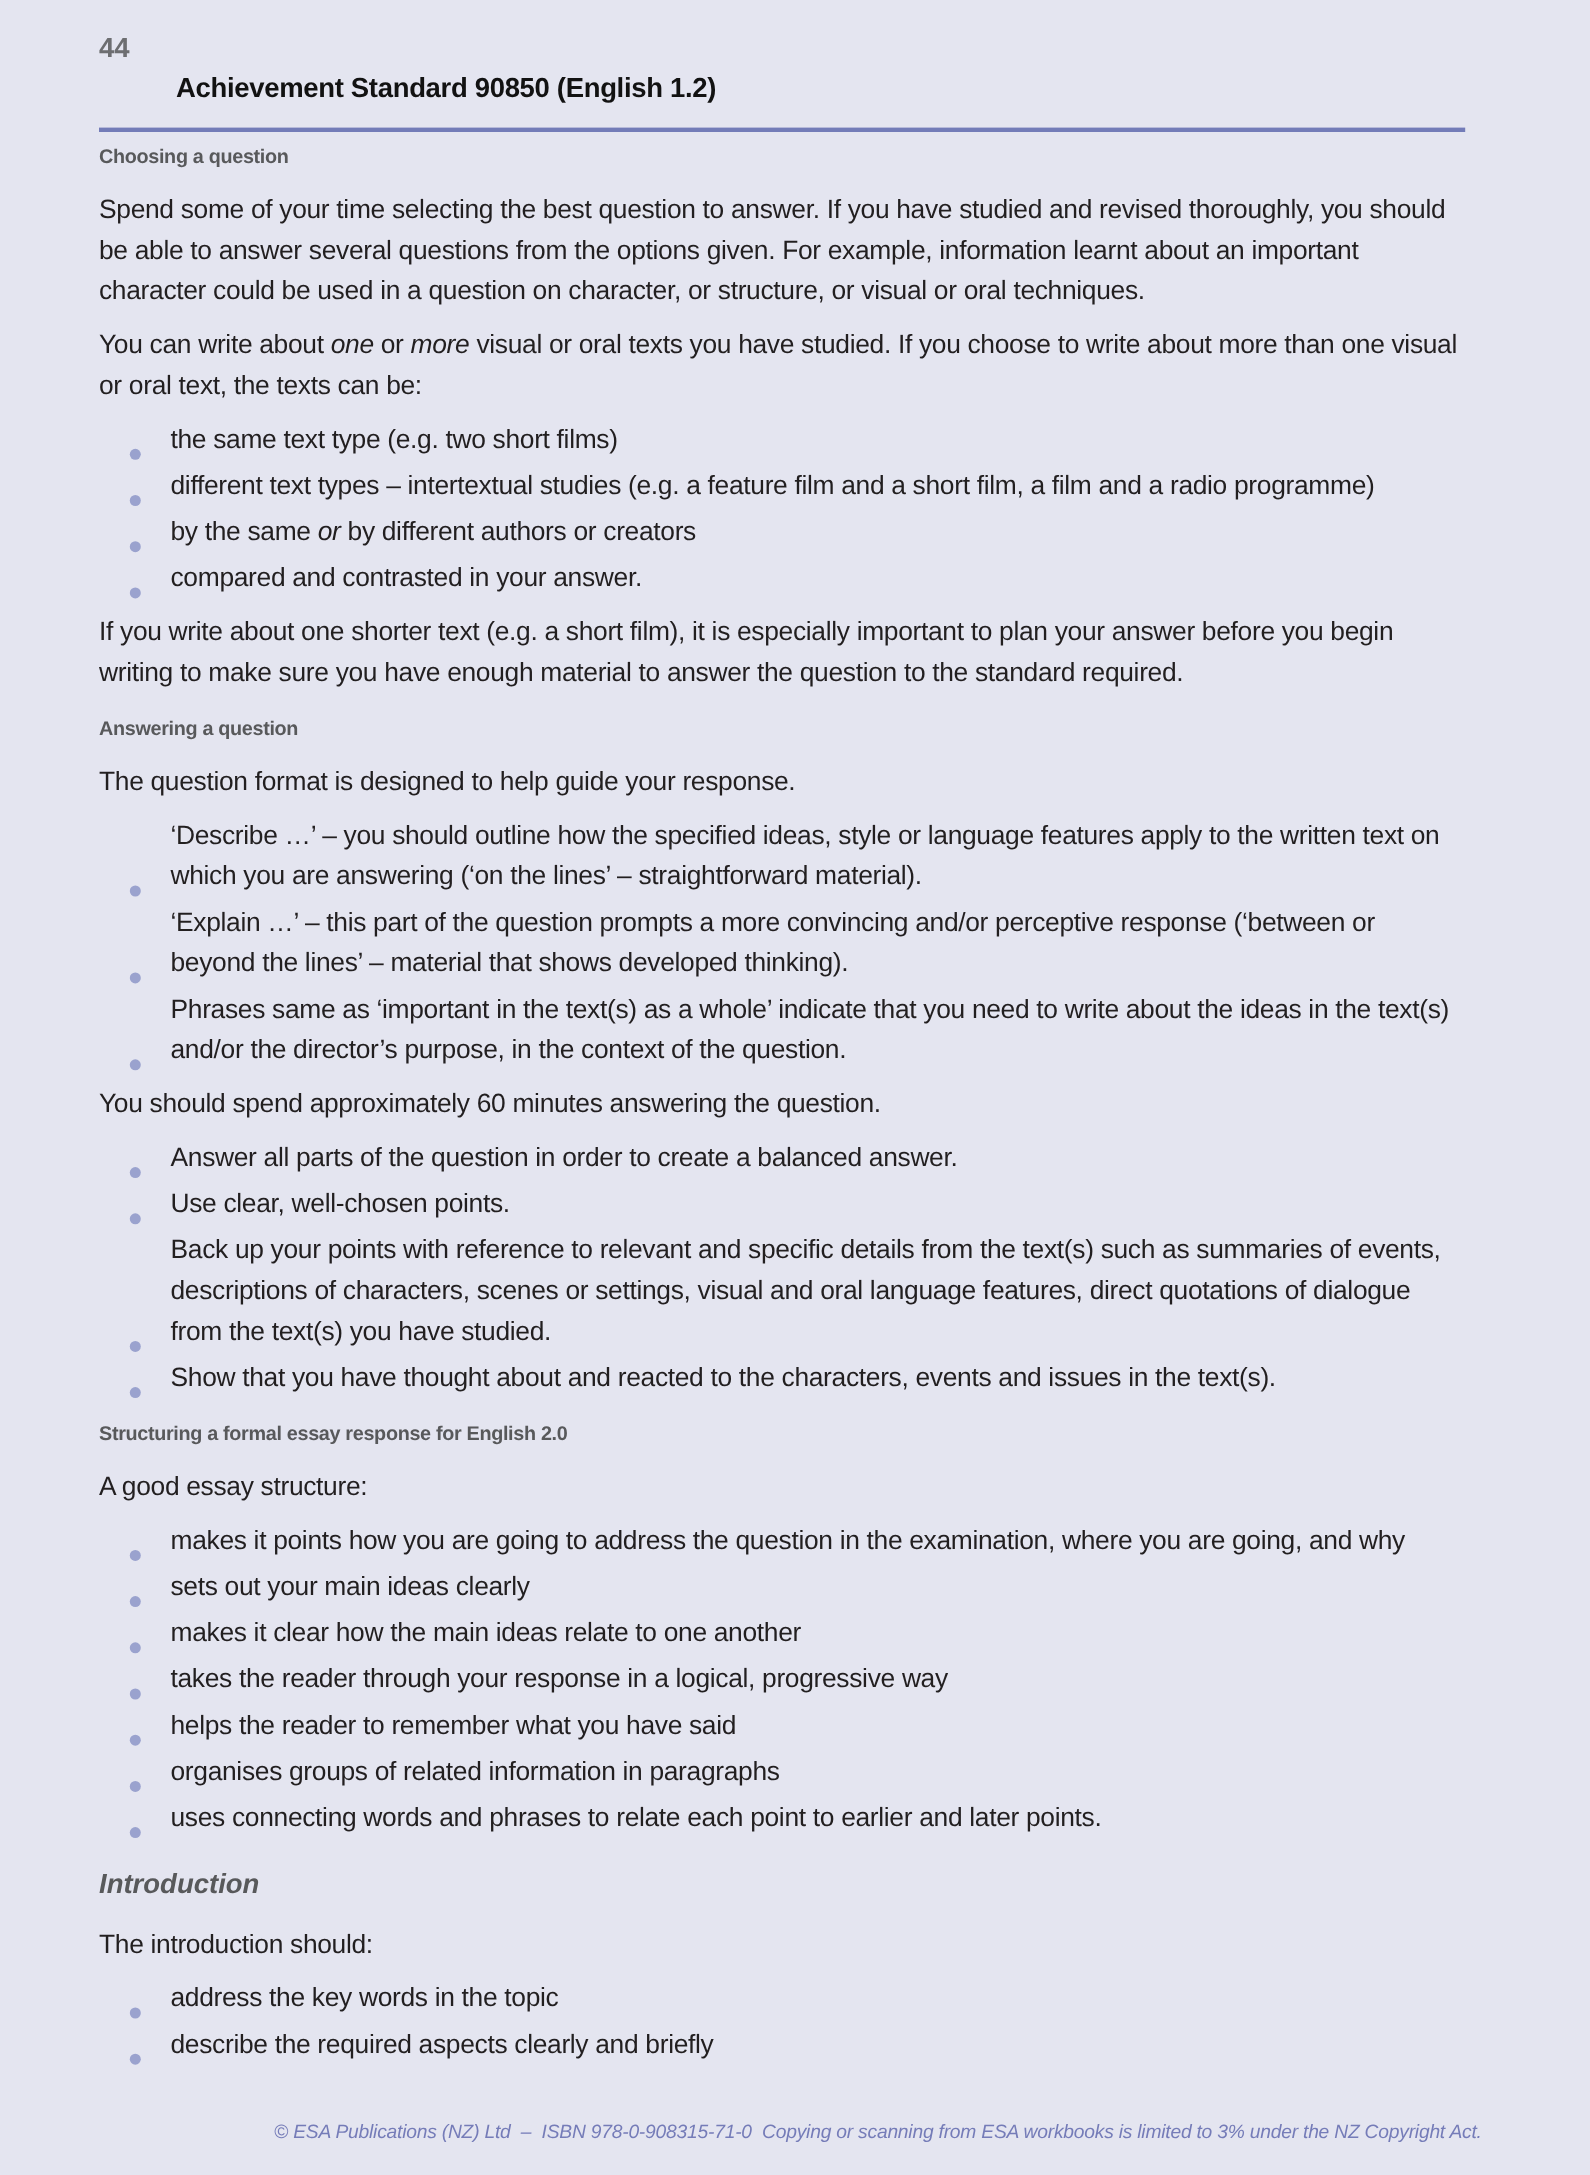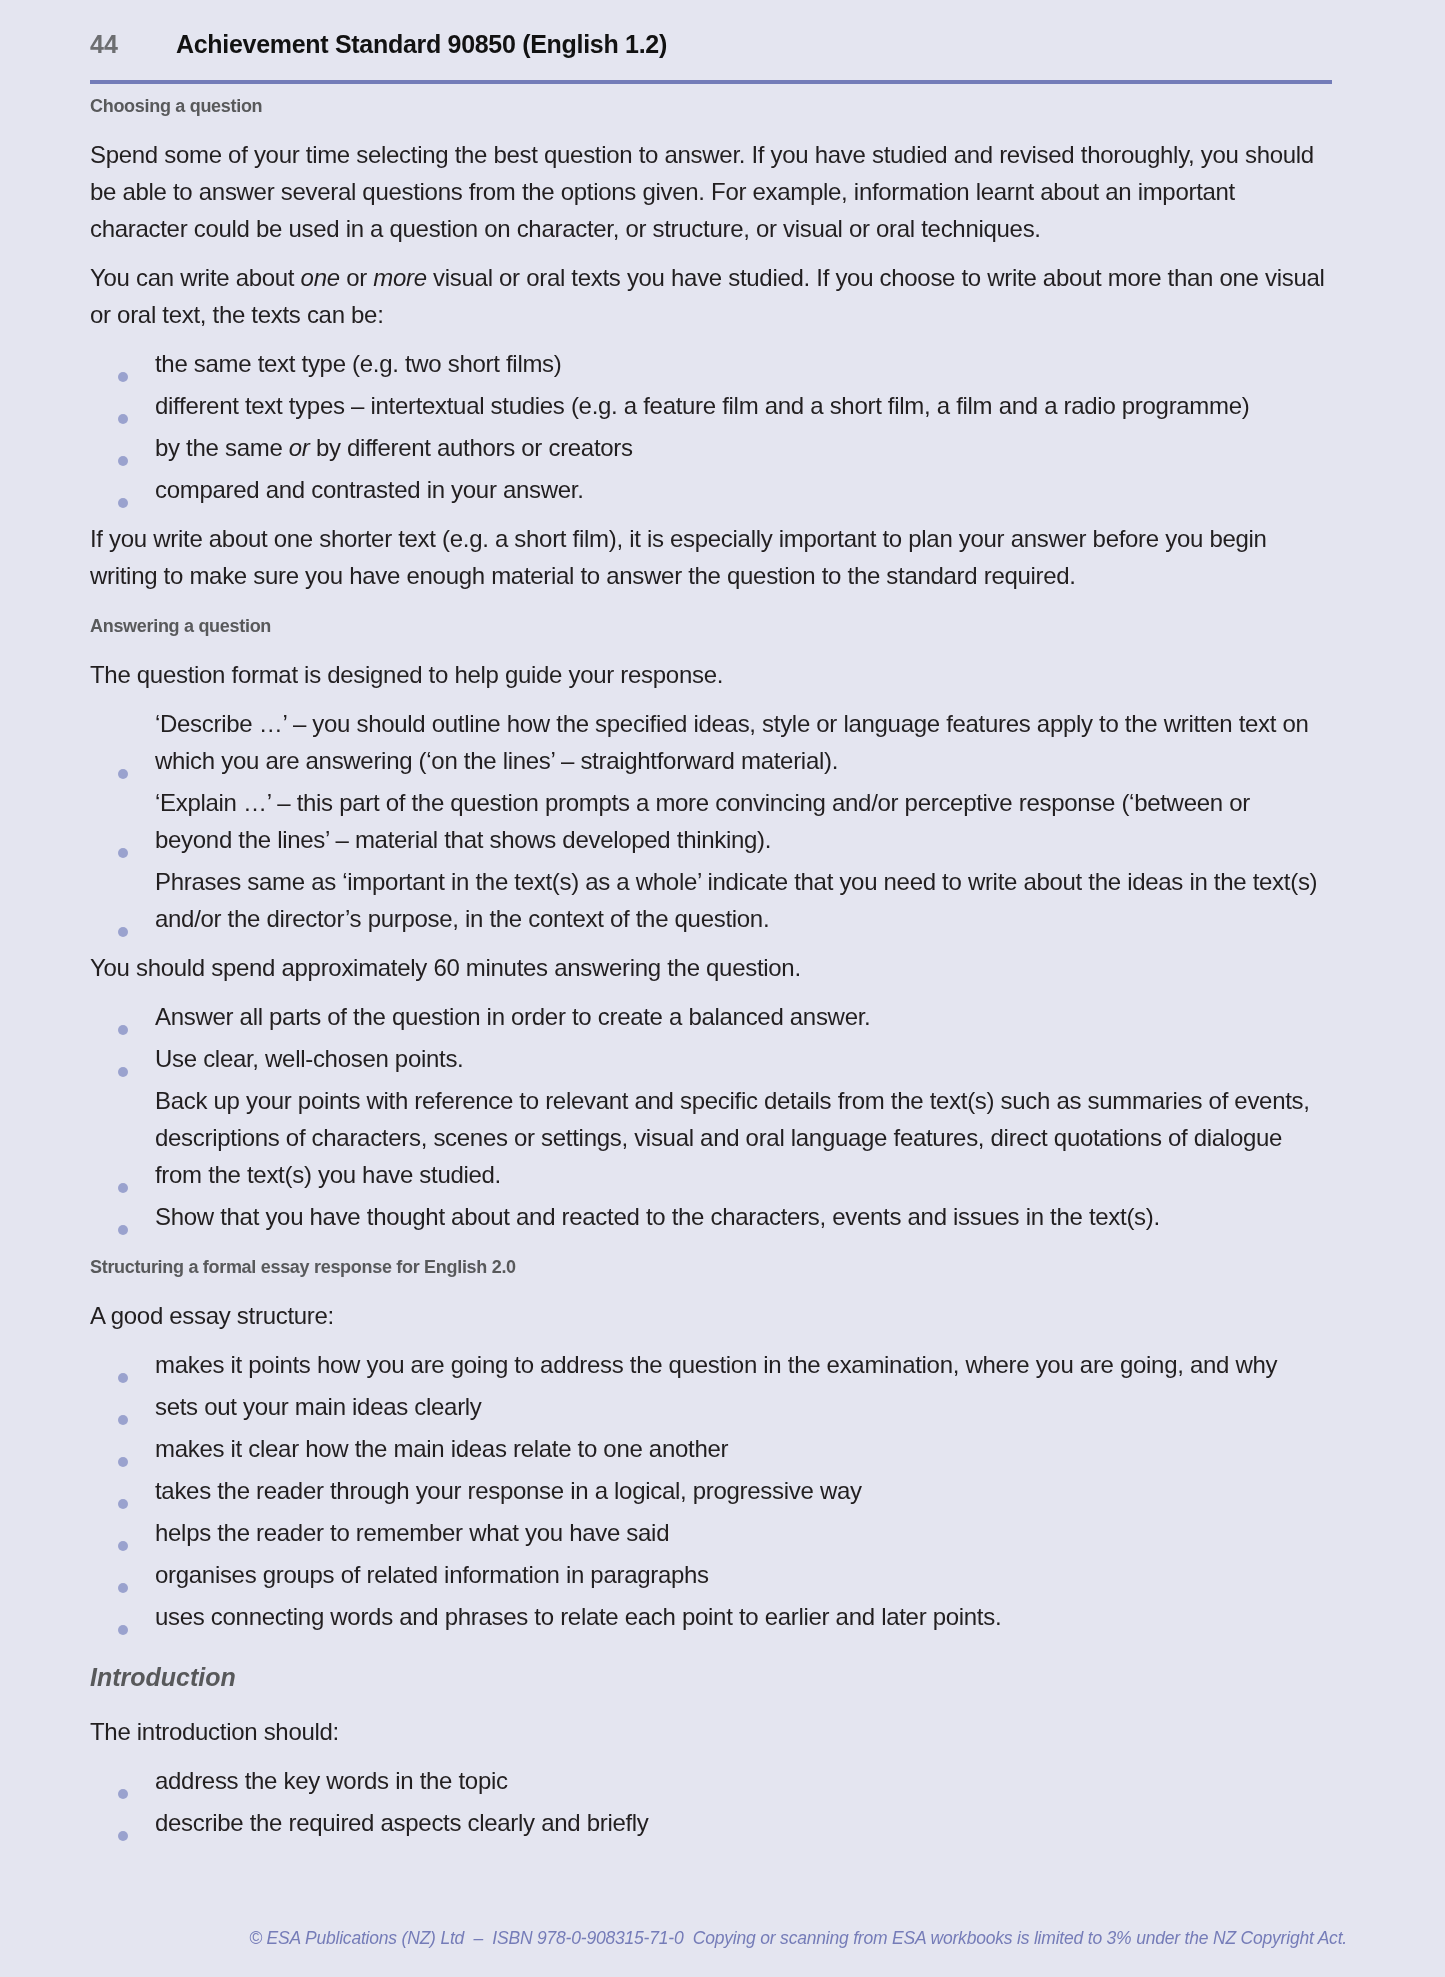--- a/index.html
+++ b/index.html
@@ -19,34 +19,34 @@
     padding: 30px 113px 0 90px;
     position: relative;
     height: 100%;
     box-sizing: border-box;
   }
   
   .page-header {
     display: flex;
     align-items: flex-start;
     line-height: 28px;
-    gap: 16px;
   }
   .page-num {
     font-weight: bold;
     font-size: 25px;
     color: #6d6e71;
     width: 70px;
     flex: 0 0 auto;
   }
   .book-title {
     font-weight: bold;
     font-size: 25px;
     color: #121212;
     letter-spacing: -0.3px;
+    margin-top: 36px;
   }
   .header-rule {
     height: 4px;
     background: #737cb8;
     border: none;
     margin: 22px 0 0 0;
   }
   
   .main-title {
     font-size: 33px;

